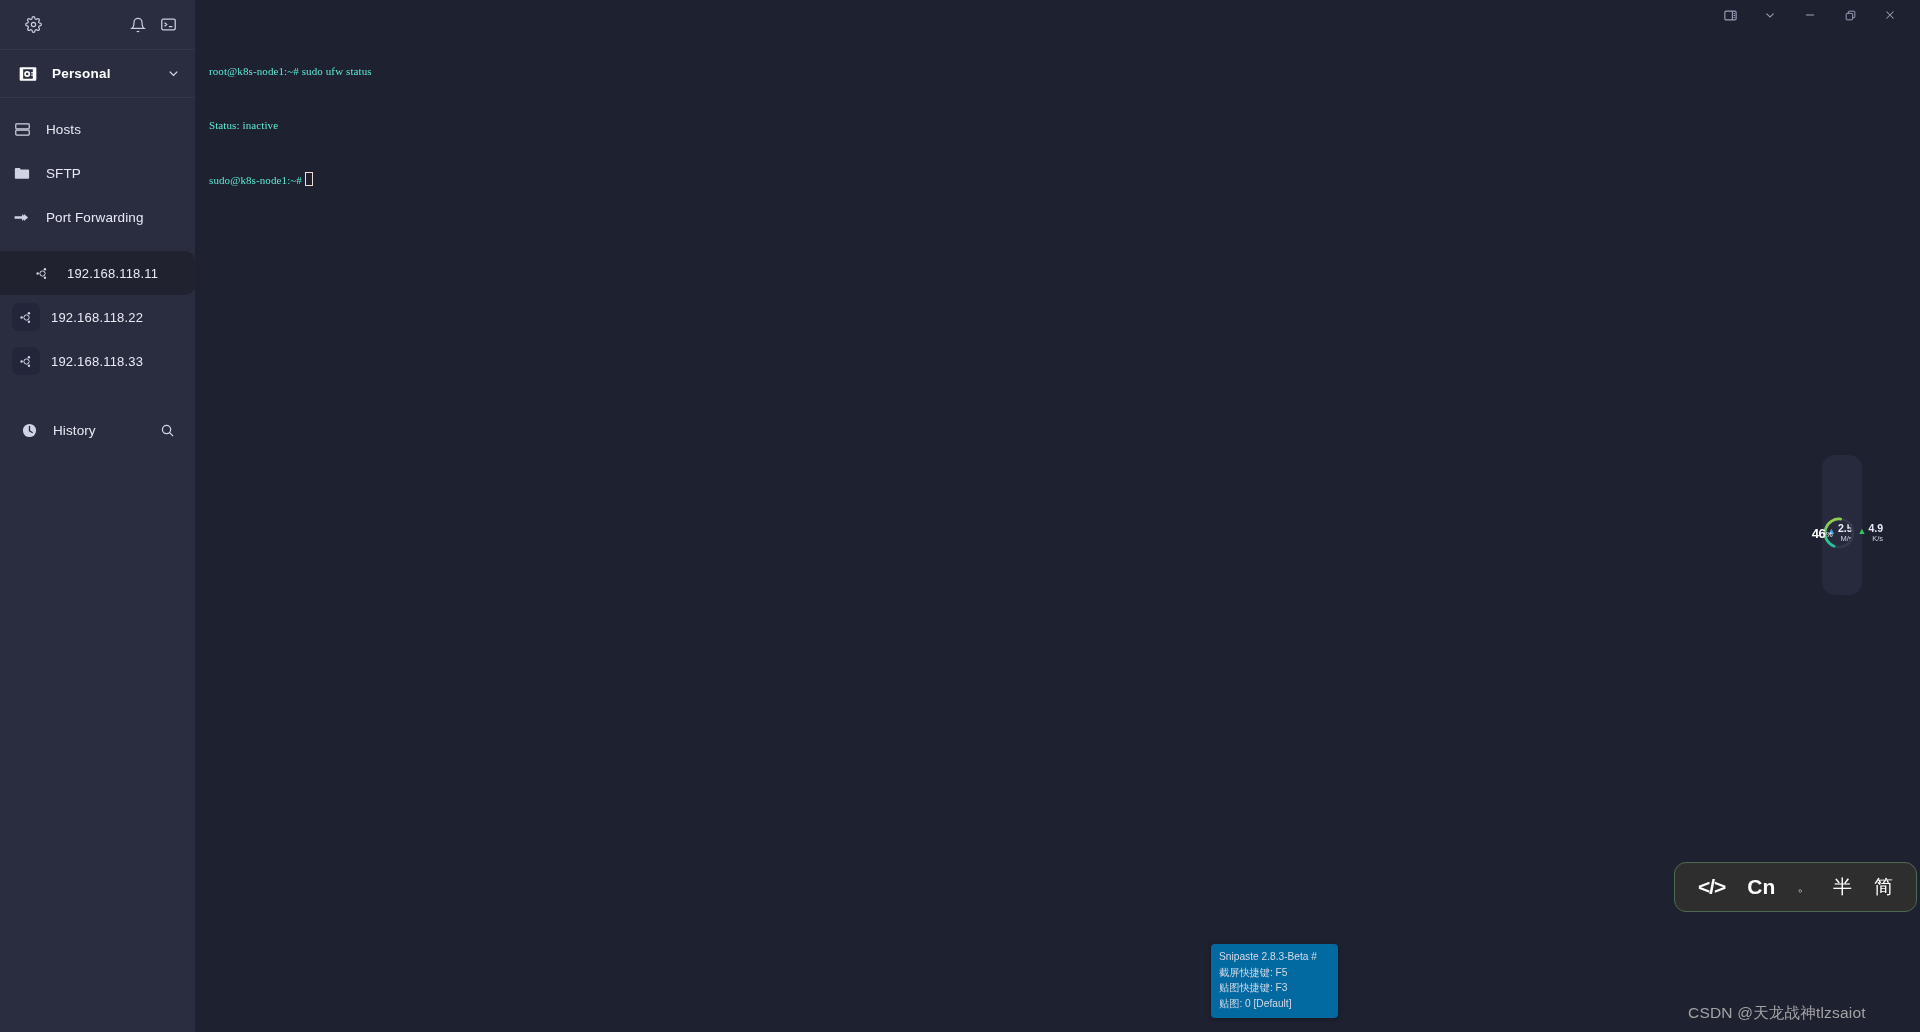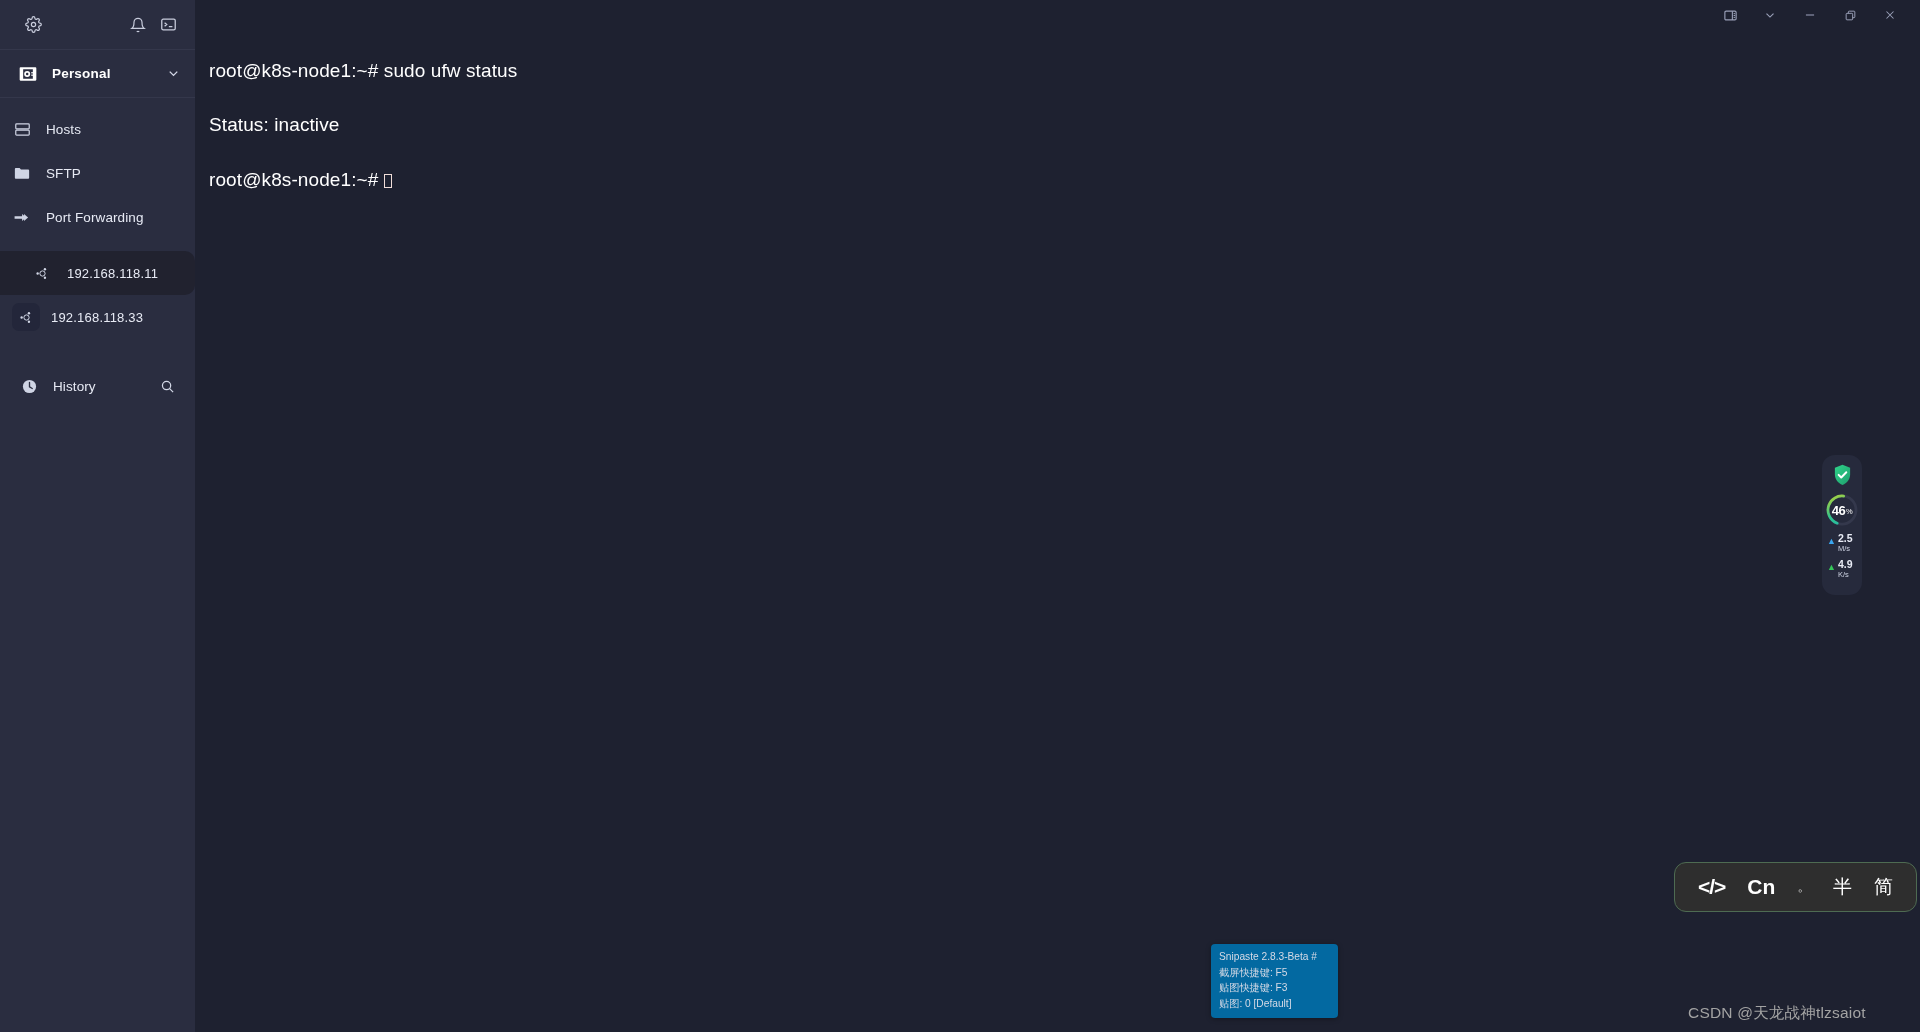--- a/index.html
+++ b/index.html
@@ -171,24 +171,24 @@
     width: 40px; height: 30px;
     display: flex; align-items: center; justify-content: center;
     color: #9aa0b8;
     cursor: default;
   }
   .wc svg { display: block; }
 
   .term-body {
     position: absolute;
     top: 26px; left: 14px; right: 0; bottom: 0;
-    font-family: Liberation Sans, sans-serif;
-    font-size: 19px;
+    font-family: Liberation Serif, serif;
+    font-size: 11px;
     line-height: 18.1px;
-    color: #ffffff;
+    color: #5eead4;
     white-space: pre;
     letter-spacing: 0.1px;
   }
   .term-line { height: 18.1px; }
   .cursor-box {
     display: inline-block;
     width: 8px;
     height: 14px;
     border: 1.3px solid #f0ddd8;
     box-sizing: border-box;
@@ -198,24 +198,25 @@
   
   .net-widget {
     position: absolute;
     left: 1822px;
     top: 455px;
     width: 40px;
     height: 140px;
     background: #262a3c;
     border-radius: 13px;
     display: flex;
-    flex-direction: column;
+    flex-direction: row;
     align-items: center;
     padding-top: 9px;
     box-sizing: border-box;
+    text-align: right;
   }
   .shield { width: 21px; height: 22px; display:block; }
   .ring-wrap {
     position: relative;
     width: 34px; height: 34px;
     margin-top: 7px;
   }
   .ring-wrap svg { position:absolute; inset:0; }
   .ring-text {
     position: absolute;
@@ -382,20 +383,31 @@
           <svg width="15" height="15" viewBox="0 0 24 24" fill="none" stroke="currentColor" stroke-width="1.6">
             <circle cx="12" cy="12" r="4.2"></circle>
             <circle cx="4.2" cy="12" r="1.9" fill="currentColor" stroke="none"></circle>
             <circle cx="15.9" cy="5.2" r="1.9" fill="currentColor" stroke="none"></circle>
             <circle cx="15.9" cy="18.8" r="1.9" fill="currentColor" stroke="none"></circle>
           </svg>
         </div>
         <div class="host-label">192.168.118.11</div>
       </div>
 
+      <div class="host-item">
+        <div class="host-tile">
+          <svg width="15" height="15" viewBox="0 0 24 24" fill="none" stroke="currentColor" stroke-width="1.6">
+            <circle cx="12" cy="12" r="4.2"></circle>
+            <circle cx="4.2" cy="12" r="1.9" fill="currentColor" stroke="none"></circle>
+            <circle cx="15.9" cy="5.2" r="1.9" fill="currentColor" stroke="none"></circle>
+            <circle cx="15.9" cy="18.8" r="1.9" fill="currentColor" stroke="none"></circle>
+          </svg>
+        </div>
+        <div class="host-label">192.168.118.22</div>
+      </div>
 
       <div class="host-item">
         <div class="host-tile">
           <svg width="15" height="15" viewBox="0 0 24 24" fill="none" stroke="currentColor" stroke-width="1.6">
             <circle cx="12" cy="12" r="4.2"></circle>
             <circle cx="4.2" cy="12" r="1.9" fill="currentColor" stroke="none"></circle>
             <circle cx="15.9" cy="5.2" r="1.9" fill="currentColor" stroke="none"></circle>
             <circle cx="15.9" cy="18.8" r="1.9" fill="currentColor" stroke="none"></circle>
           </svg>
         </div>
@@ -449,21 +461,21 @@
       <div class="wc">
         <svg width="14" height="14" viewBox="0 0 24 24" fill="none" stroke="currentColor" stroke-width="1.8">
           <path d="M6 6l12 12M18 6L6 18"></path>
         </svg>
       </div>
     </div>
 
     <div class="term-body">
       <div class="term-line">root@k8s-node1:~# sudo ufw status</div>
       <div class="term-line">Status: inactive</div>
-      <div class="term-line"><span>root@k8s-node1:~# </span><span class="cursor-box"></span></div>
+      <div class="term-line"><span>sudo@k8s-node1:~# </span><span class="cursor-box"></span></div>
     </div>
   </div>
 </div>
 
 <div class="net-widget">
   <svg class="shield" viewBox="0 0 24 26">
     <defs>
       <linearGradient id="shg" x1="0" y1="0" x2="1" y2="1">
         <stop offset="0%" stop-color="#2fd38a"></stop>
         <stop offset="100%" stop-color="#1f9e6e"></stop>

